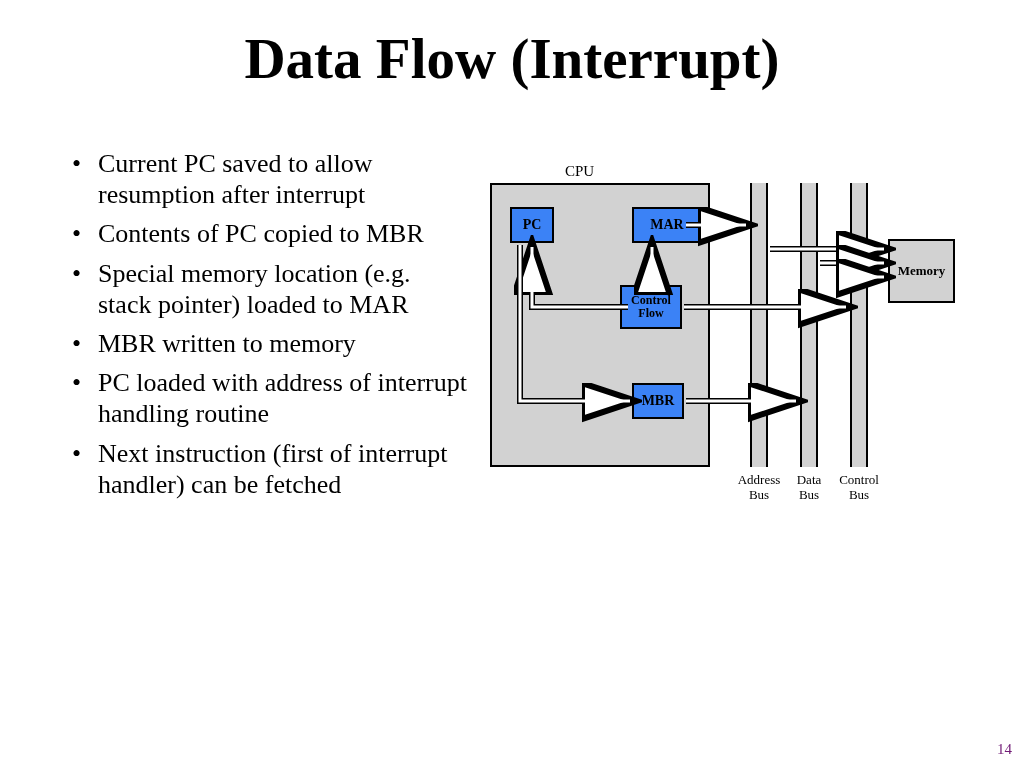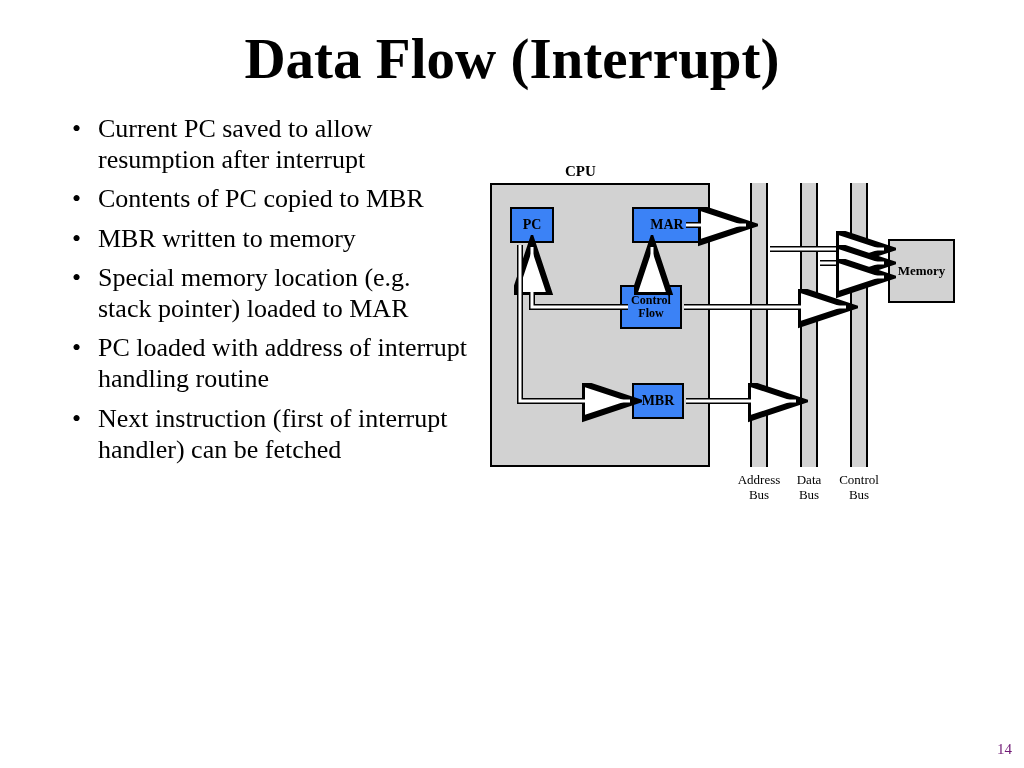--- a/index.html
+++ b/index.html
@@ -14,20 +14,21 @@
   }
   .title {
     text-align: center;
     font-size: 57px;
     font-weight: bold;
     margin-top: 26px;
   }
   .content {
     display: flex;
     margin-top: 22px;
+    align-items: center;
   }
   .bullets {
     width: 480px;
     padding-left: 98px;
     padding-right: 10px;
   }
   .bullets ul {
     list-style: none;
   }
   .bullets li {
@@ -50,21 +51,21 @@
   .diagram {
     position: relative;
     width: 500px;
     height: 380px;
   }
   .cpu-label {
     position: absolute;
     left: 85px;
     top: 0;
     font-size: 15px;
-    font-weight: bold;
+    font-weight: normal;
   }
   .cpu-box {
     position: absolute;
     left: 10px;
     top: 20px;
     width: 220px;
     height: 284px;
     border: 2px solid #000;
     background: #d2d2d2;
   }
@@ -140,22 +141,22 @@
 </head>
 <body>
 
 <h1 class="title">Data Flow (Interrupt)</h1>
 
 <div class="content">
   <div class="bullets">
     <ul>
       <li>Current PC saved to allow resumption after interrupt</li>
       <li>Contents of PC copied to MBR</li>
+      <li>Special memory location (e.g. stack pointer) loaded to MAR</li>
       <li>MBR written to memory</li>
-      <li>Special memory location (e.g. stack pointer) loaded to MAR</li>
       <li>PC loaded with address of interrupt handling routine</li>
       <li>Next instruction (first of interrupt handler) can be fetched</li>
     </ul>
   </div>
 
   <div class="diagram-wrap">
     <div class="diagram">
 
       <div class="cpu-label">CPU</div>
       <div class="cpu-box"></div>

